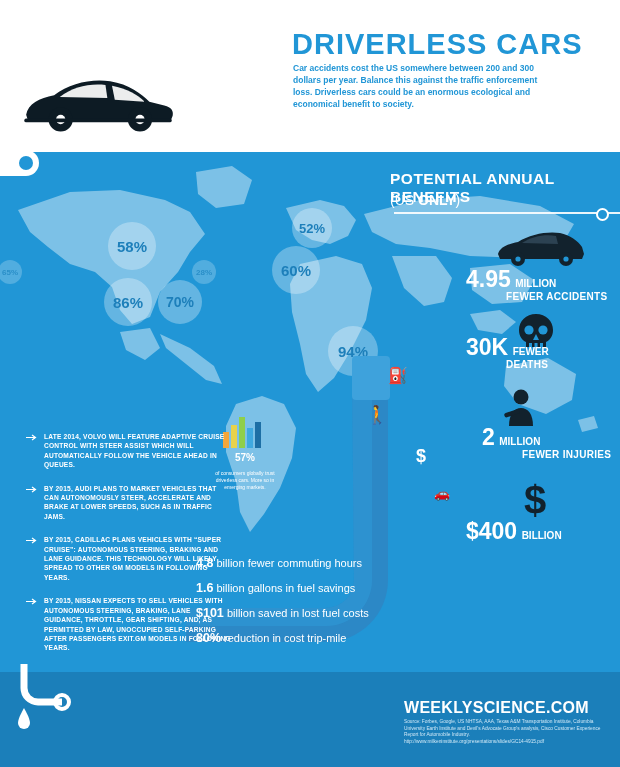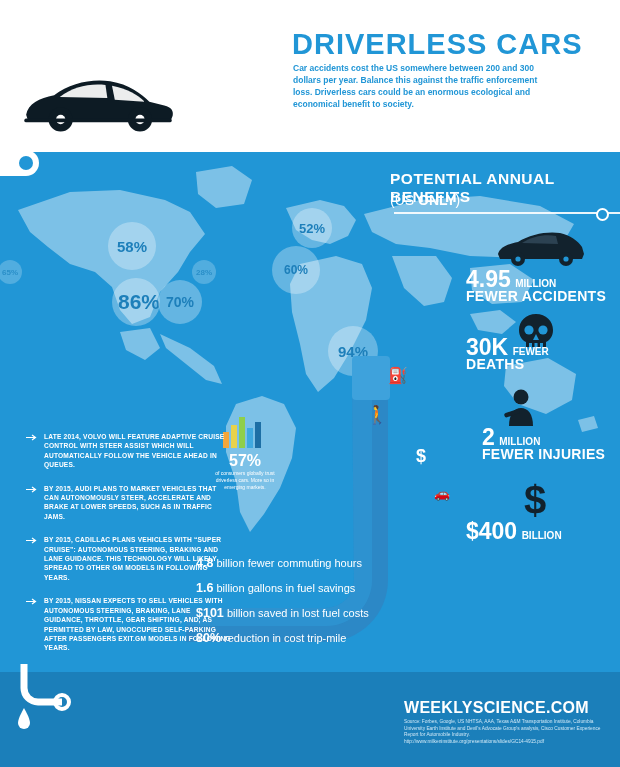--- a/index.html
+++ b/index.html
@@ -38,21 +38,21 @@
     color:#1d7fba;font-weight:bold;
     display:flex;align-items:center;justify-content:center;
     text-align:center;
   }
   .bubble.small{font-size:8px;color:#2a8fc8;background:rgba(255,255,255,.22);}
 
   
   .barchart{position:absolute;left:222px;top:262px;width:44px;height:34px;}
   .chart-pct{
     position:absolute;left:210px;top:300px;width:70px;text-align:center;
-    font-size:16px;font-weight:bold;color:#ffffff;
+    font-size:10px;font-weight:bold;color:#ffffff;
   }
   .chart-note{
     position:absolute;left:205px;top:318px;width:80px;text-align:center;
     font-size:5px;line-height:7px;color:#ffffff;
   }
 
   
   .right-title{
     position:absolute;left:390px;top:170px;width:220px;
     font-size:15.5px;font-weight:bold;letter-spacing:.5px;color:#ffffff;
@@ -64,21 +64,21 @@
   .right-sub .light{font-weight:normal;}
   .divider-dot{
     position:absolute;width:9px;height:9px;border-radius:50%;
     border:2px solid #ffffff;background:#2196d6;
   }
   .hrule{position:absolute;height:2px;background:#ffffff;opacity:.9;}
 
   .stat{position:absolute;color:#ffffff;}
   .stat .big{font-size:23px;font-weight:bold;line-height:23px;text-align:right;}
   .stat .mid{font-size:10px;font-weight:bold;line-height:12px;}
-  .stat .sm{font-size:14px;font-weight:bold;line-height:11px;letter-spacing:.3px;}
+  .stat .sm{font-size:10px;font-weight:bold;line-height:11px;letter-spacing:.3px;margin-left:40px;}
 
   
   .bullets{position:absolute;left:26px;top:432px;width:205px;}
   .bullet{position:relative;margin-bottom:14px;padding-left:18px;
     font-size:6.6px;line-height:9.4px;color:#ffffff;font-weight:bold;letter-spacing:.2px;}
   .bullet .arrow{
     position:absolute;left:0;top:2px;width:13px;height:7px;
   }
 
   
@@ -151,24 +151,24 @@
         <path d="M578 268 L594 264 L598 276 L582 280 Z"></path>
       </g>
     </svg>
 
     <div class="bubble" style="left:108px;top:70px;width:48px;height:48px;font-size:15px;">
         <span>58%</span>
       </div>
     <div class="bubble" style="left:264px;top:56px;width:40px;height:40px;font-size:13px;margin-left:28px;">
         <span>52%</span>
       </div>
-    <div class="bubble" style="left:272px;top:94px;width:48px;height:48px;font-size:12px;">
+    <div class="bubble" style="left:272px;top:94px;width:48px;height:48px;font-size:15px;">
         <span>60%</span>
       </div>
-    <div class="bubble" style="left:112px;top:126px;width:48px;height:48px;font-size:21px;justify-content:flex-end;">
+    <div class="bubble" style="left:104px;top:126px;width:48px;height:48px;font-size:15px;">
         <span>86%</span>
       </div>
     <div class="bubble" style="left:158px;top:128px;width:44px;height:44px;font-size:14px;justify-content:center;">
         <span>70%</span>
       </div>
     <div class="bubble" style="left:328px;top:174px;width:50px;height:50px;font-size:15px;">
         <span>94%</span>
       </div>
     <div class="bubble small" style="left:-2px;top:108px;width:24px;height:24px;">
         <span>65%</span>

